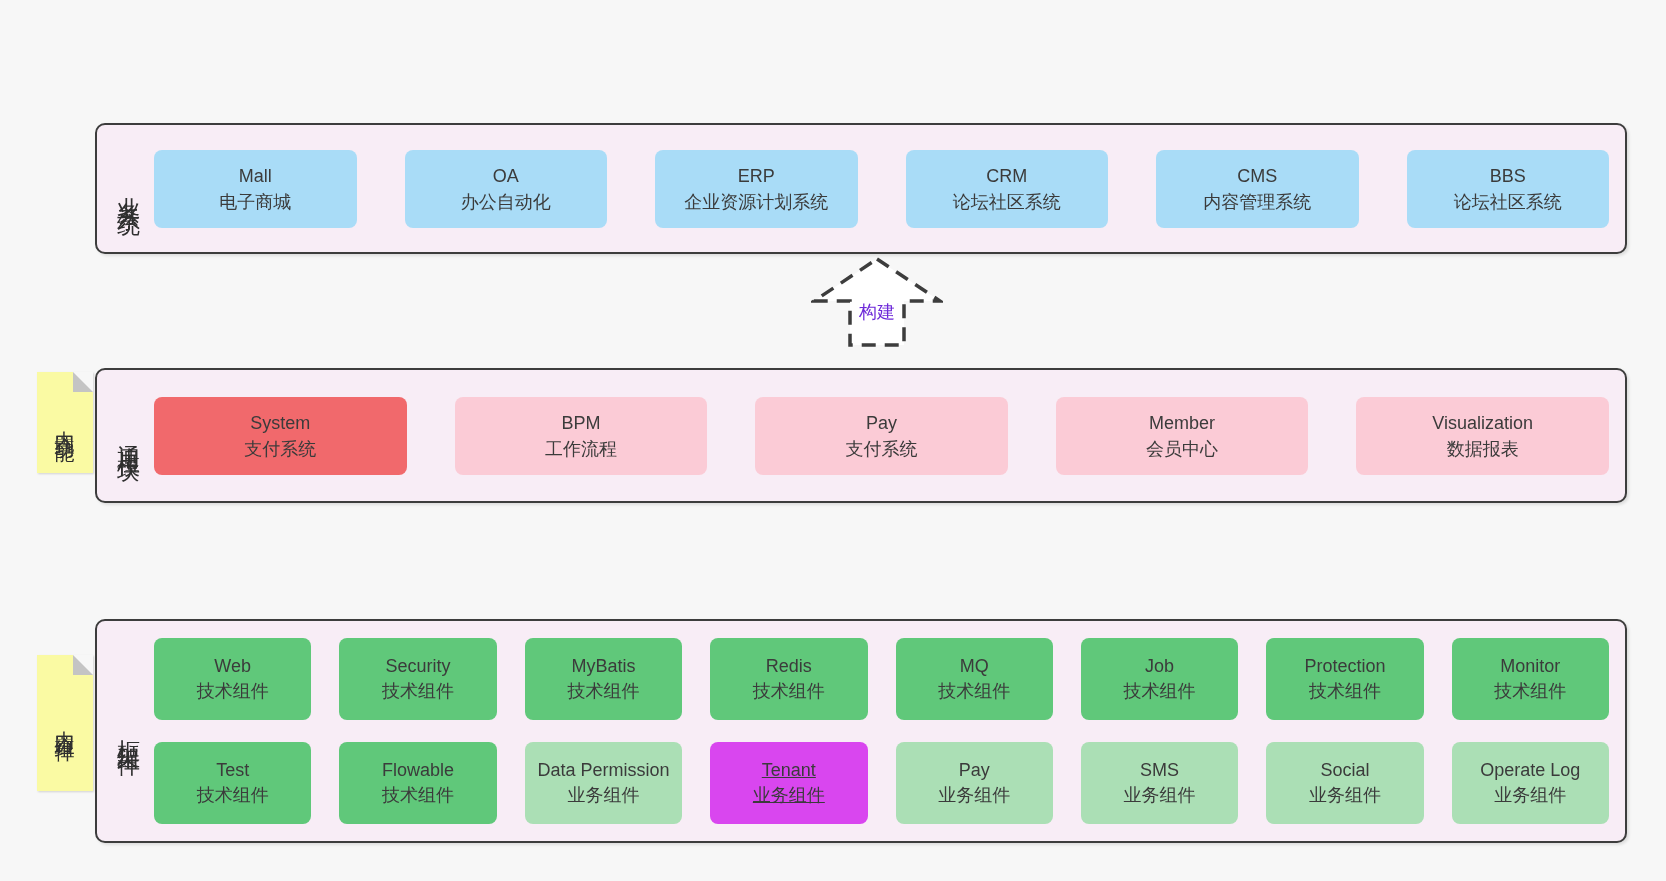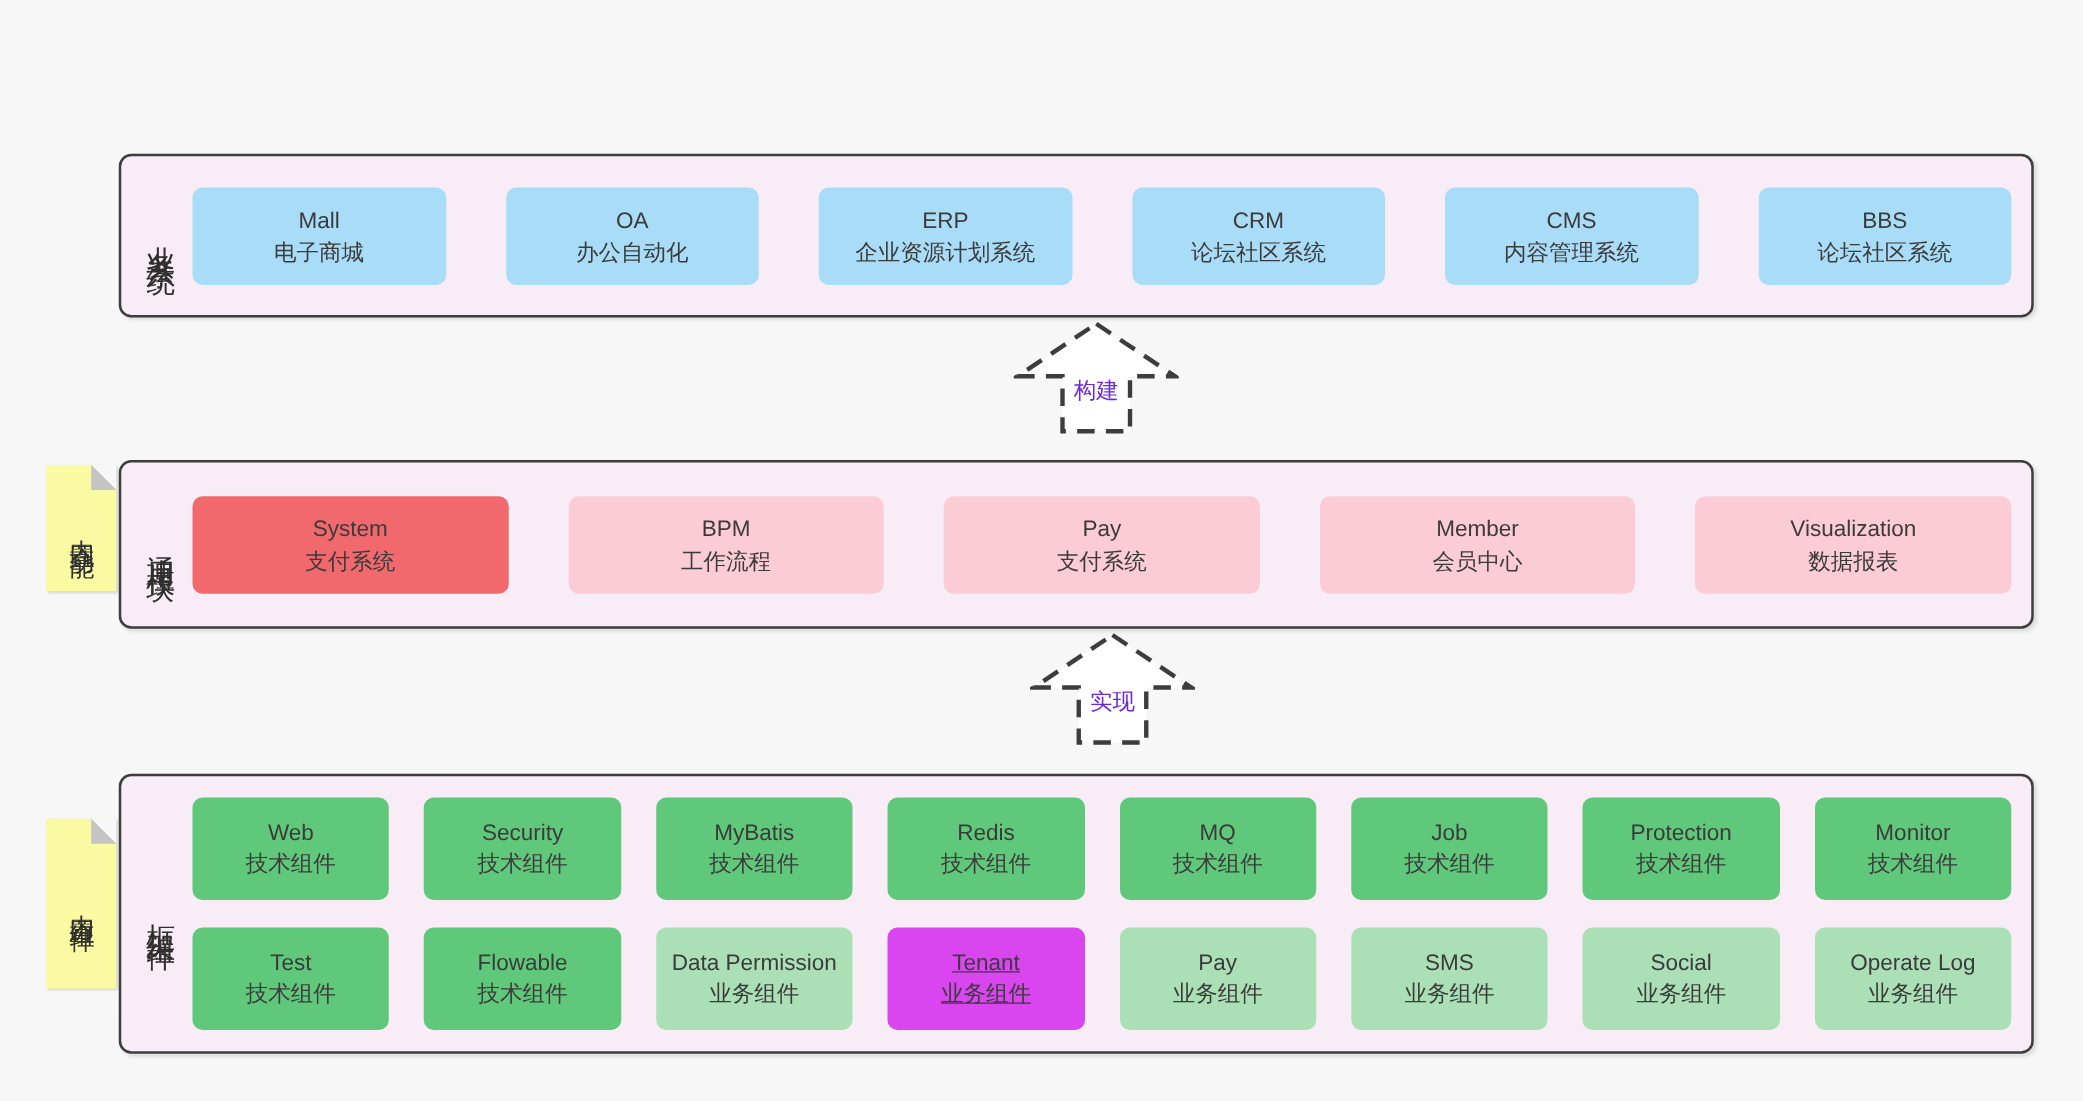--- a/index.html
+++ b/index.html
@@ -150,26 +150,20 @@
             <div class="box-desc">会员中心</div>
           </div>
           <div class="box" style="background: rgb(251, 203, 214);">
             <div class="box-name">Visualization</div>
             <div class="box-desc">数据报表</div>
           </div>
         </div>
       </div>
   </div>
 
-  <div class="arrow" id="arrow-implement">
-    <svg viewBox="0 0 132 92">
-      <path d="M66 3 L129 45 L93 45 L93 89 L39 89 L39 45 L3 45 Z" fill="#ffffff" stroke="#3d3d3d" stroke-width="3.5" stroke-dasharray="14 9" stroke-linejoin="miter"></path>
-    </svg>
-    <div class="arrow-label">实现</div>
-  </div>
 
   <div class="sticky" id="sticky-framework">
     <div class="fold"></div>
     <div class="sticky-label">内置组件</div>
   </div>
   <div class="section" id="sec-framework">
     <div class="vlabel">框架组件</div>
     <div class="boxes-area">
         <div class="box-row cols8">
           <div class="box" style="background: rgb(96, 200, 122);">

